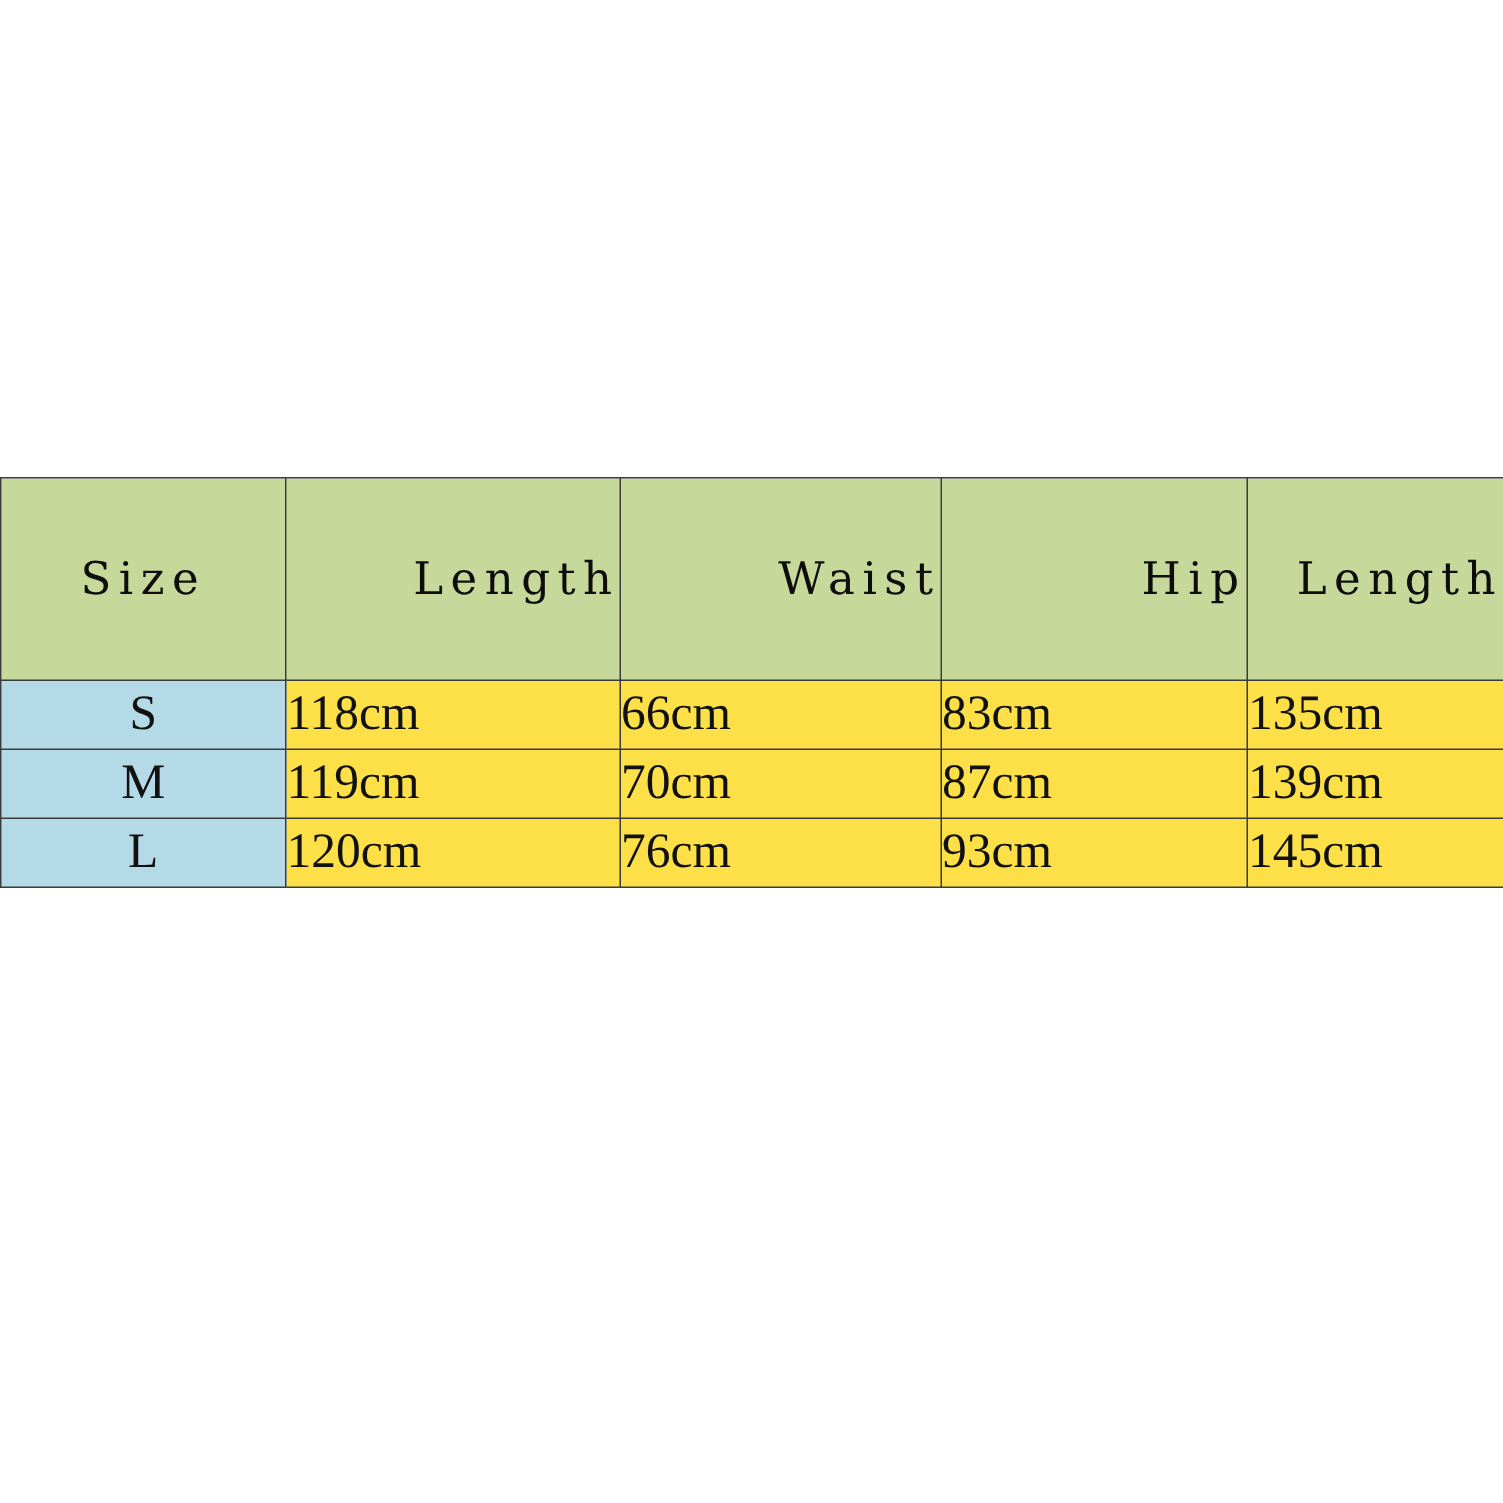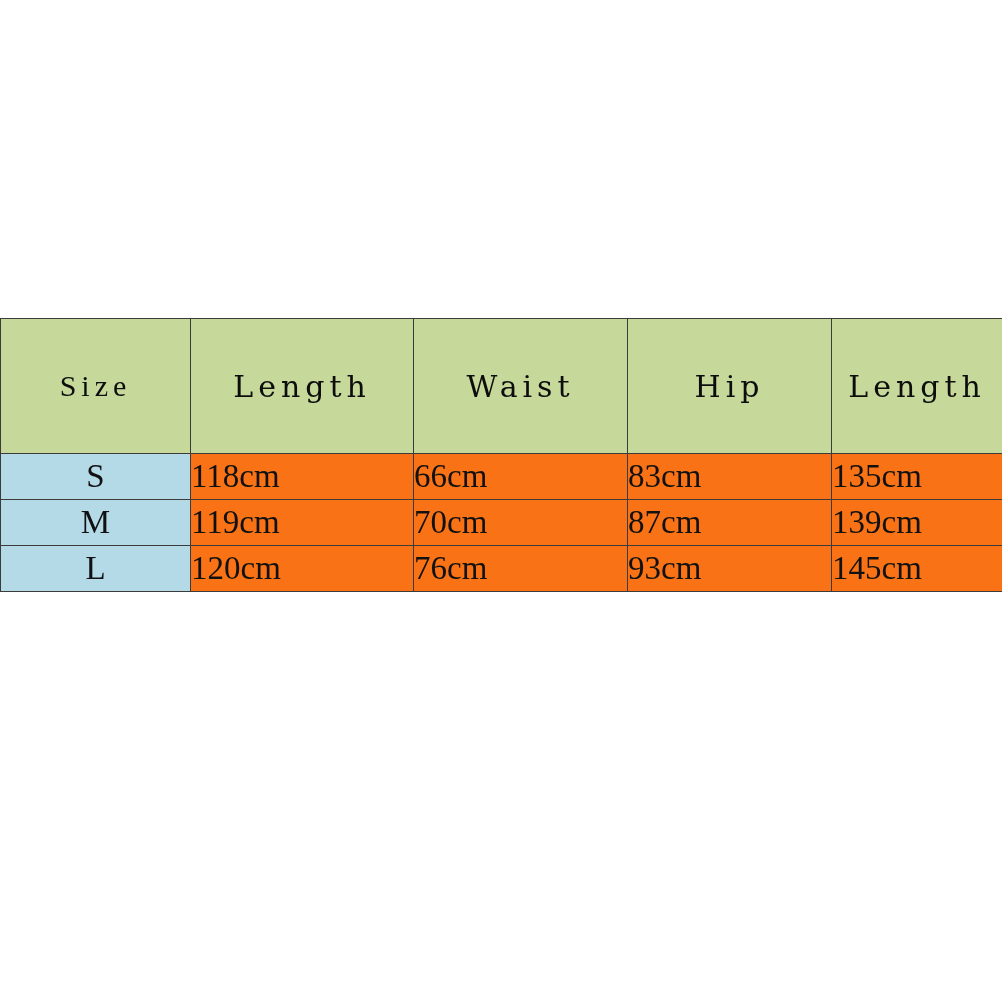--- a/index.html
+++ b/index.html
@@ -52,39 +52,38 @@
     background: #c6d99a;
     border: 1px solid #3d4a2b;
     border-left: 1px solid #3d4a2b;
     border-right: 1px solid #3d4a2b;
     font-weight: normal;
     color: #0d0d0d;
     font-family: "DejaVu Serif", "Liberation Serif", serif;
     font-size: 30px;
     letter-spacing: 5px;
     vertical-align: middle;
-    text-align: center;
+    text-align: right;
   }
   .hdr-row th.h-size {
     text-align: center;
     padding-right: 14px;
-    font-family: Liberation Serif, serif;
   }
   .hdr-row th.h-length { padding-left: 44px; }
   .hdr-row th.h-waist {
     padding-left: 56px;
     border-top: 3px solid #d08326;
   }
   .hdr-row th.h-hip    { padding-left: 12px; }
   .hdr-row th.h-bottom { padding-left: 28px; }
 
   
   .data-row td {
     height: 46px;
-    background: #f97316;
+    background: #fde047;
     border: 1px solid #3b3b3b;
     color: #111111;
     font-family: "Liberation Serif", "DejaVu Serif", serif;
     font-size: 33px;
     vertical-align: middle;
     text-align: left;
     padding-left: 12px;
     white-space: nowrap;
     letter-spacing: 0px;
   }

